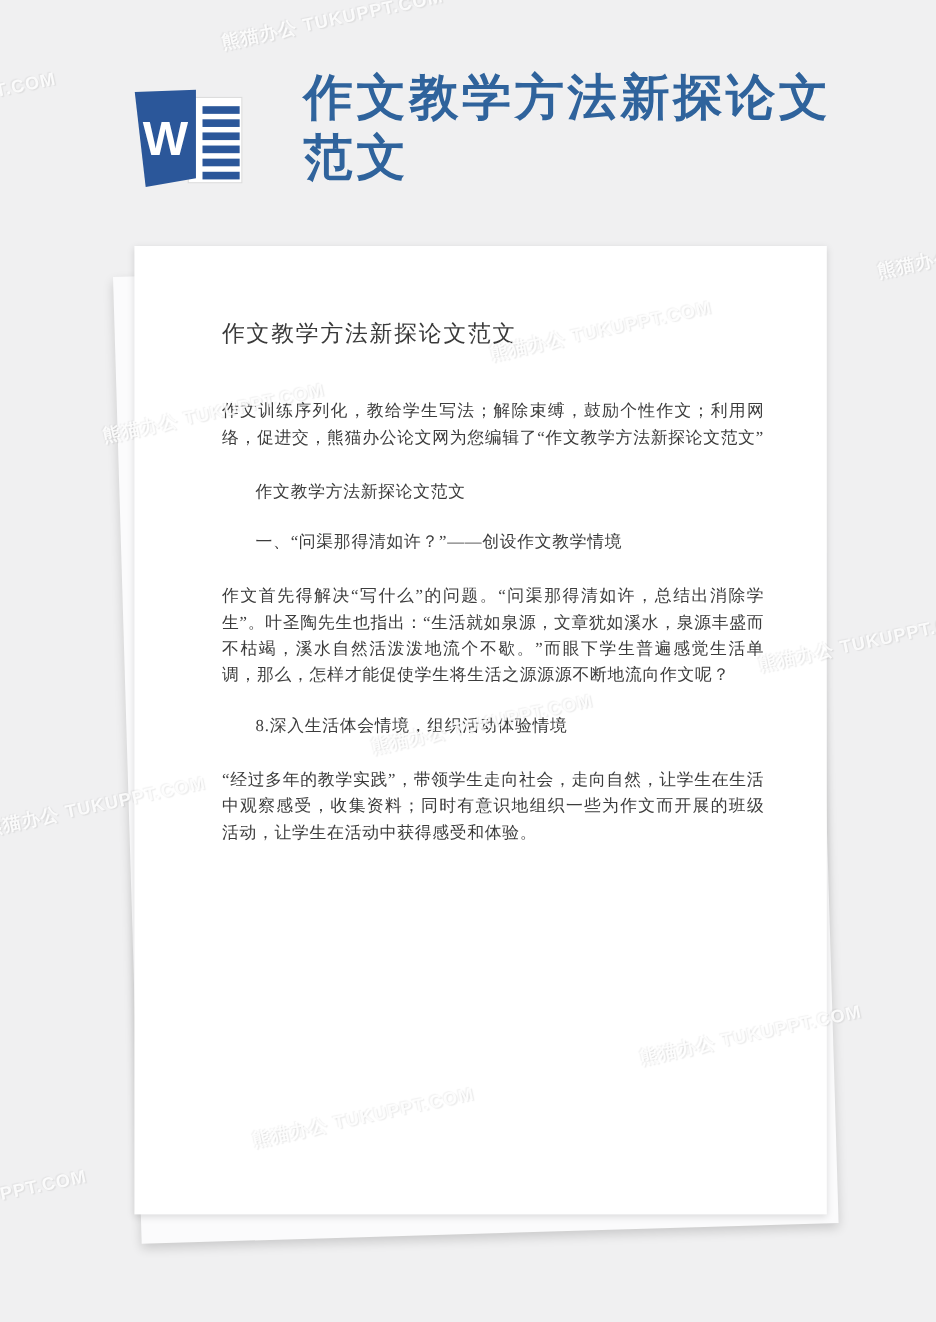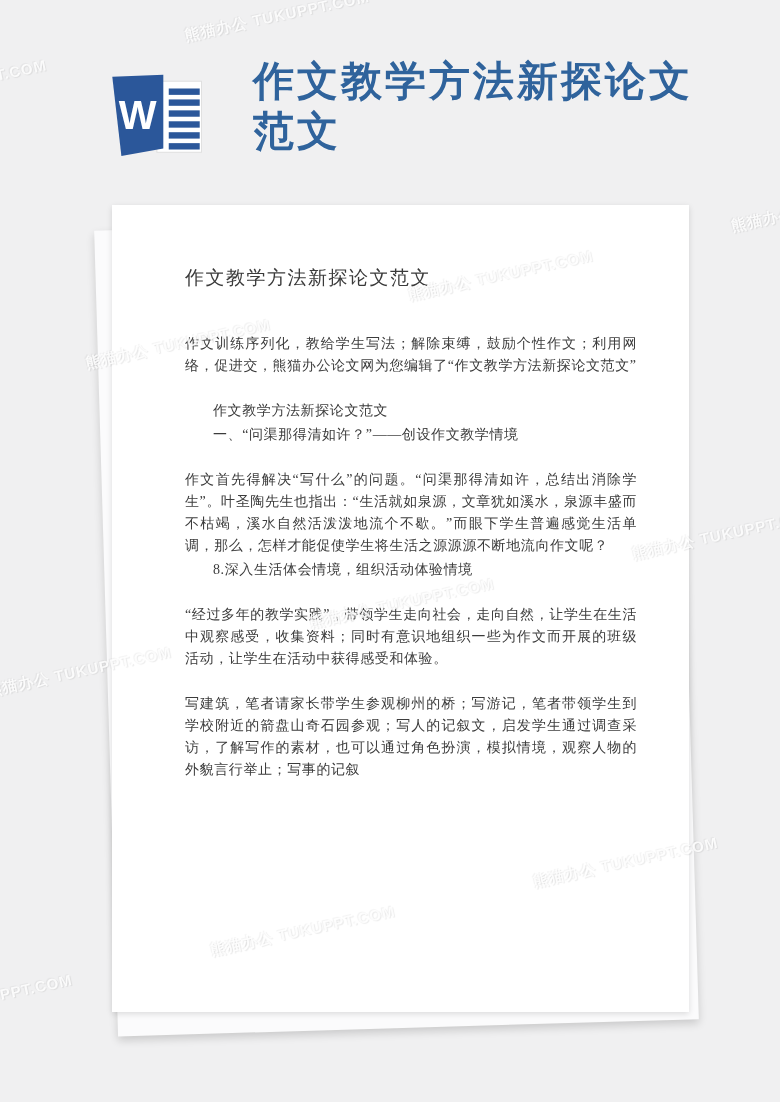--- a/index.html
+++ b/index.html
@@ -30,21 +30,21 @@
   .doc-heading {
     font-size:19px; font-weight:normal; color:#3a3a3a;
     letter-spacing:1.5px; margin-bottom:42px;
   }
   .doc-body {
     font-size:14px; color:#3c3c3c; line-height:22px;
     text-align:justify; letter-spacing:0.6px;
   }
   .para { margin-top:23px; }
   .para:first-child { margin-top:0; }
-  .para.tight { margin-top:2px; }
+  .para.tight { margin-top:20px; }
   .para.indent { text-indent:2em; }
   
   .wm-layer {
     position:absolute; left:0; top:0; width:780px; height:1102px;
     pointer-events:none; z-index:5; overflow:hidden;
   }
   .wm-grid {
     position:absolute; left:-320px; top:-160px; width:1800px; height:1800px;
     transform:rotate(-12deg);
   }
@@ -82,21 +82,20 @@
 
   <div class="paper-main">
     <h2 class="doc-heading">作文教学方法新探论文范文</h2>
     <div class="doc-body" id="doc-body">
         <p class="para">作文训练序列化，教给学生写法；解除束缚，鼓励个性作文；利用网络，促进交，熊猫办公论文网为您编辑了“作文教学方法新探论文范文”</p>
         <p class="para indent">作文教学方法新探论文范文</p>
         <p class="para indent tight">一、“问渠那得清如许？”——创设作文教学情境</p>
         <p class="para">作文首先得解决“写什么”的问题。“问渠那得清如许，总结出消除学生”。叶圣陶先生也指出：“生活就如泉源，文章犹如溪水，泉源丰盛而不枯竭，溪水自然活泼泼地流个不歇。”而眼下学生普遍感觉生活单调，那么，怎样才能促使学生将生活之源源源不断地流向作文呢？</p>
         <p class="para indent tight">8.深入生活体会情境，组织活动体验情境</p>
         <p class="para">“经过多年的教学实践”，带领学生走向社会，走向自然，让学生在生活中观察感受，收集资料；同时有意识地组织一些为作文而开展的班级活动，让学生在活动中获得感受和体验。</p>
-        <p class="para">写建筑，笔者请家长带学生参观柳州的桥；写游记，笔者带领学生到学校附近的箭盘山奇石园参观；写人的记叙文，启发学生通过调查采访，了解写作的素材，也可以通过角色扮演，模拟情境，观察人物的外貌言行举止；写事的记叙</p>
       </div>
   </div>
 
   <div class="wm-layer">
     <div class="wm-grid" id="wm-grid">
         <span class="wm" style="left: 330px; top: 120px;">熊猫办公 TUKUPPT.COM</span>
         <span class="wm" style="left: 660px; top: 120px;">熊猫办公 TUKUPPT.COM</span>
         <span class="wm" style="left: 495px; top: 420px;">熊猫办公 TUKUPPT.COM</span>
         <span class="wm" style="left: 825px; top: 420px;">熊猫办公 TUKUPPT.COM</span>
         <span class="wm" style="left: 1155px; top: 420px;">熊猫办公 TUKUPPT.COM</span>

